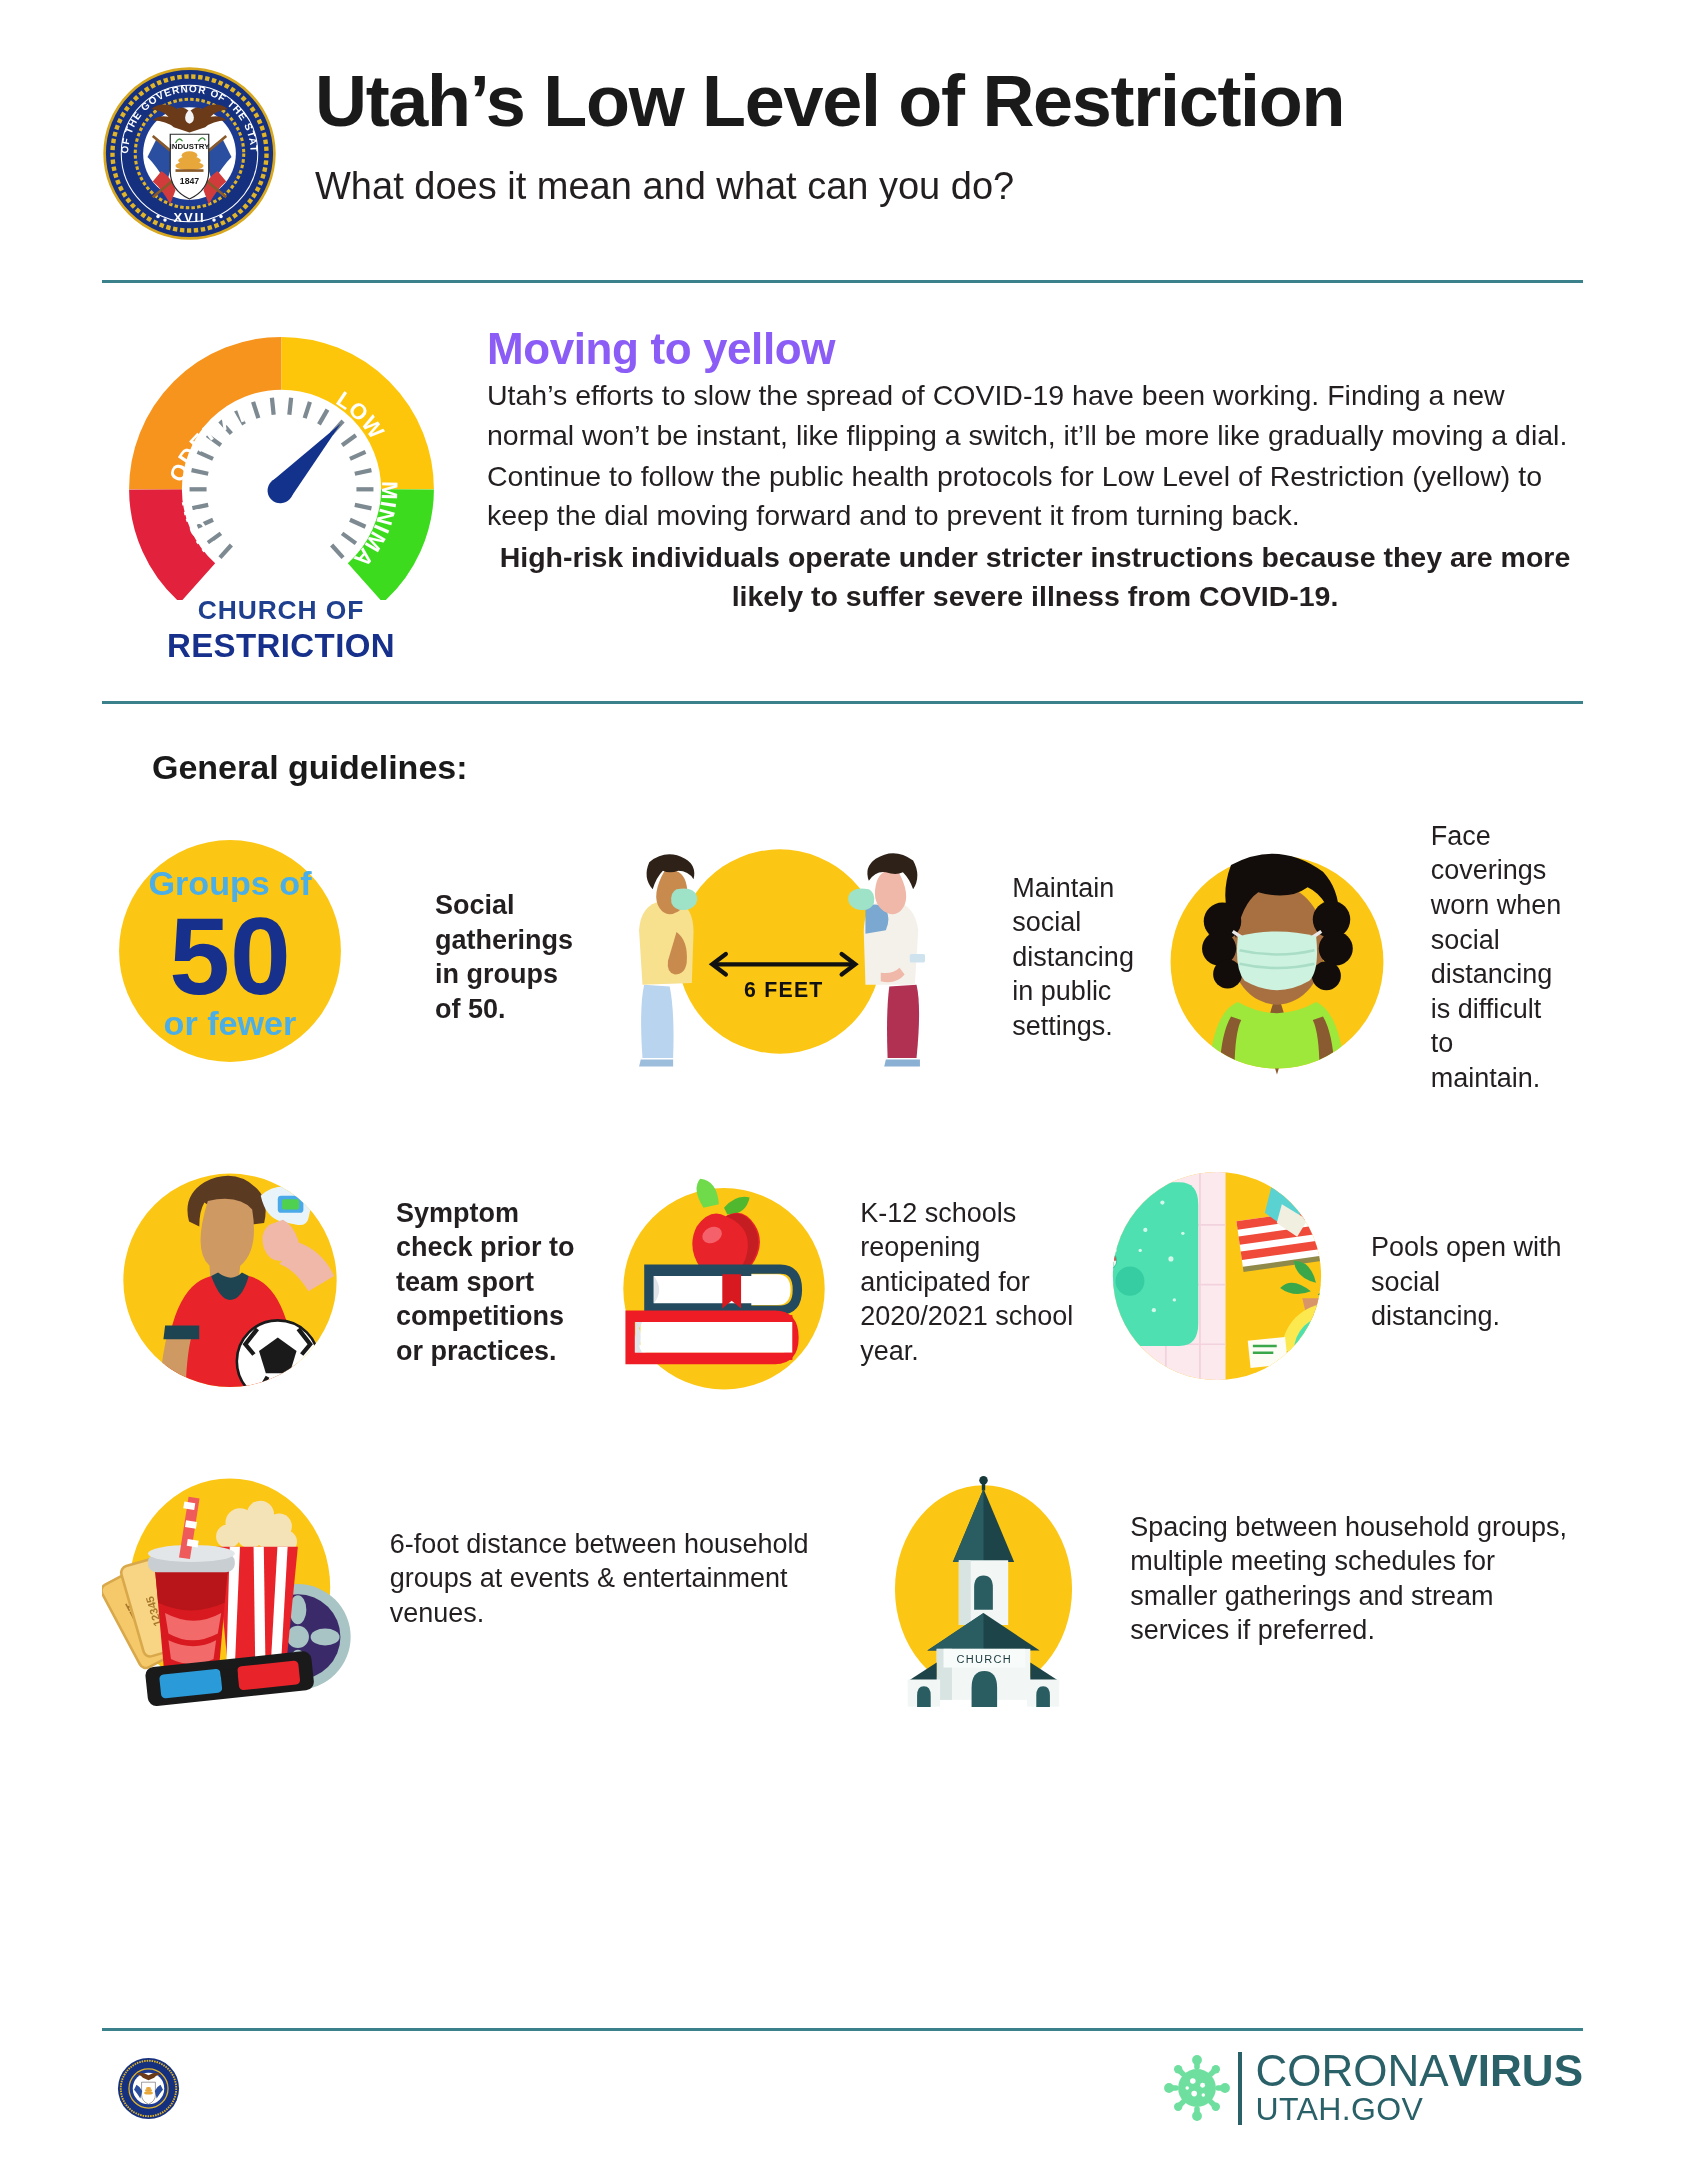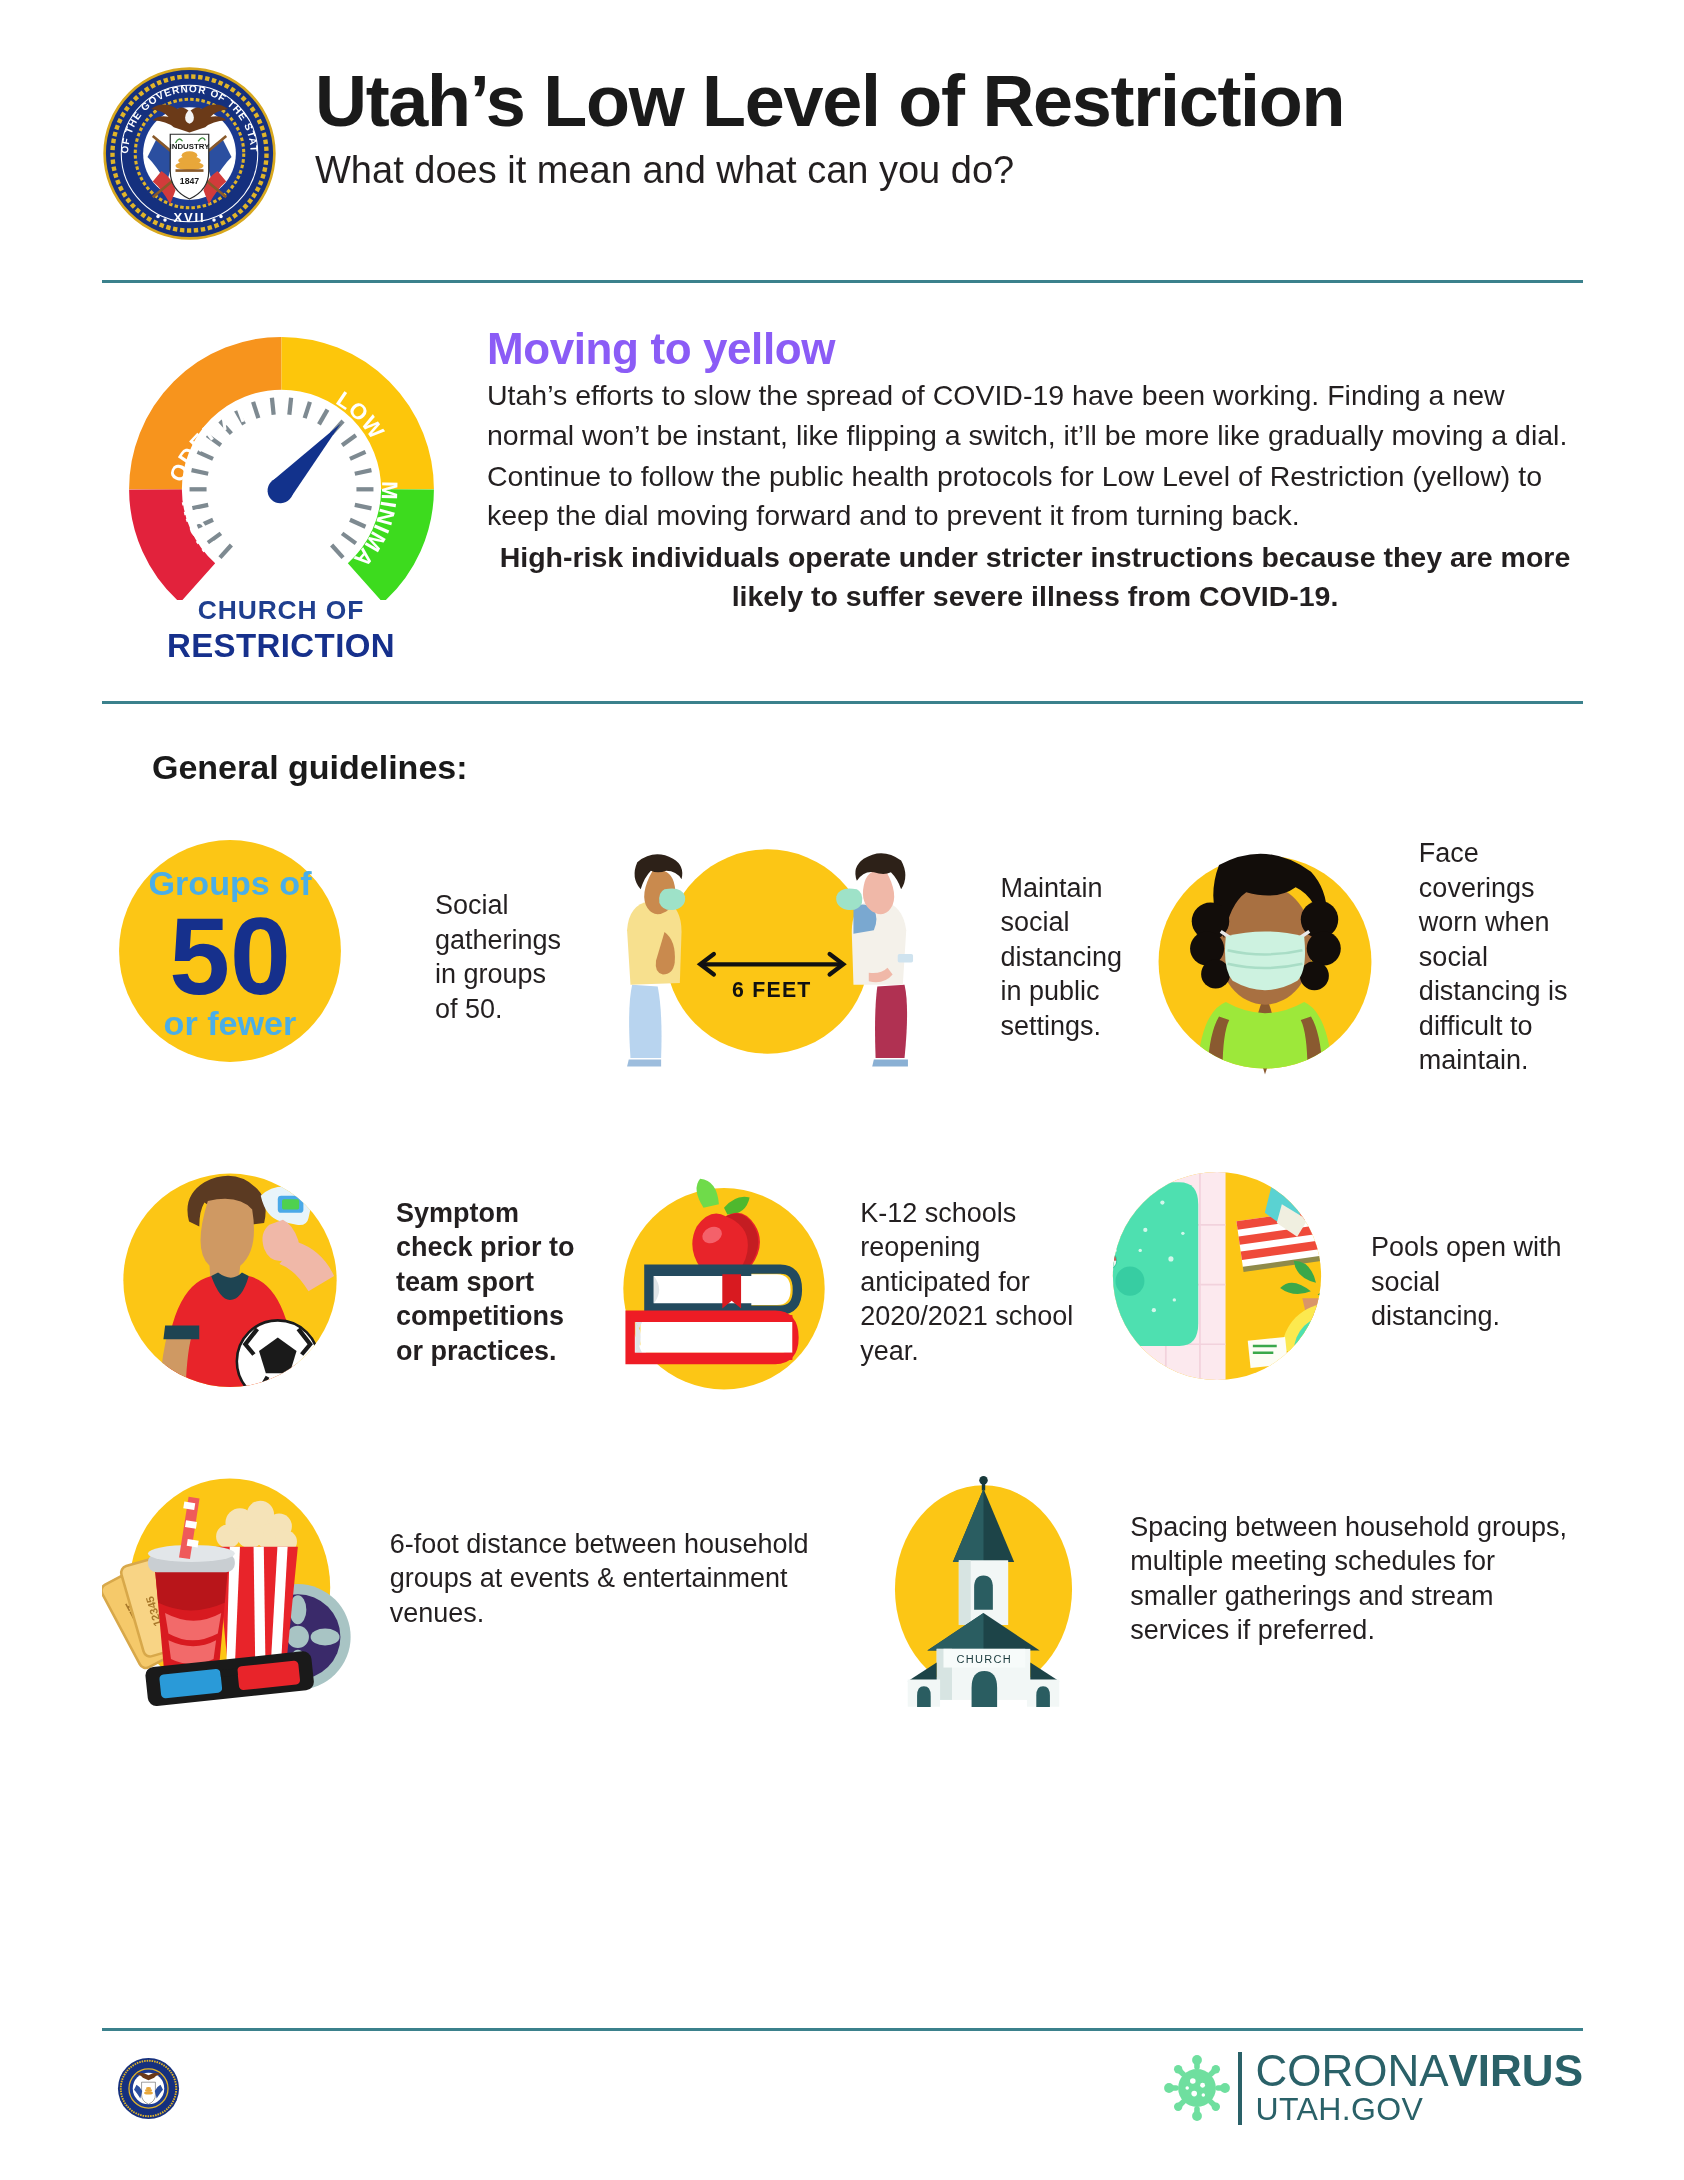--- a/index.html
+++ b/index.html
@@ -15,21 +15,21 @@
 
   
   .header { display:flex; align-items:flex-start; padding:47px 94px 0 102px; }
   .seal-wrap { width:175px; height:175px; flex:0 0 175px; margin-top:19px; }
   .title-block { padding-left:38px; padding-top:19px; }
   .main-title {
     font-family:"Liberation Sans", sans-serif;
     font-weight:bold; font-size:72px; line-height:0.98;
     letter-spacing:-1.3px; color:#1a1a1a;
   }
-  .sub-title { font-size:38px; line-height:1.15; margin-top:12px; color:#231f20; font-weight:400; }
+  .sub-title { font-size:38px; line-height:1.15; margin-top:28px; color:#231f20; font-weight:400; }
 
   .divider { height:3.4px; background:#3b818c; margin:39px 102px 0 102px; }
   .divider.thin { height:2.6px; }
 
   
   .gauge-section { display:flex; padding:36px 102px 0 102px; }
   .gauge-col { flex:0 0 366px; padding-left:8.5px; }
   .gauge-svg { width:341px; height:281px; display:block; }
   .gauge-caption { text-align:center; margin-top:-5.1px; width:341px; }
   .gauge-caption .l1 { font-size:26.4px; font-weight:bold; color:#1f3f8f; letter-spacing:0.9px; }
@@ -41,21 +41,21 @@
   .para.bold { font-weight:bold;text-align:center; }
 
   
   .guidelines-head { font-size:34px; font-weight:bold; margin:44px 0 0 152px; color:#1a1a1a; }
 
   .grid { padding:0 102px; margin-top:15.3px; }
   .row { display:flex; }
   .cell { flex:1 1 0; display:flex; flex-direction:row; align-items:center;justify-content:flex-end; }
   .icon-box { height:298px; display:flex; align-items:center; justify-content:center; width:100%; }
   .cap { font-size:27px; line-height:1.28; margin-top:12px; width:100%; padding:0 15.3px; }
-  .cap.c1 { padding-left:77px; }
+  .cap.c1 { padding-left:77px;font-weight:bold; }
   .cap.c2 { padding-left:41px; }
   .cap.c3 { padding-left:25.6px; }
   .cap.r2c1 { padding-left:38px;font-weight:bold; }
   .cap.r2c2 { padding-left:8.5px; }
   .cap.r2c3 { padding-left:25.6px; }
 
   
   .row3 { display:flex; margin-top:25.6px; }
   .row3 .pair { flex:1 1 0; display:flex; align-items:center; }
   .row3 .pair .icon-box { width:281px; flex:0 0 281px; height:256px; }

